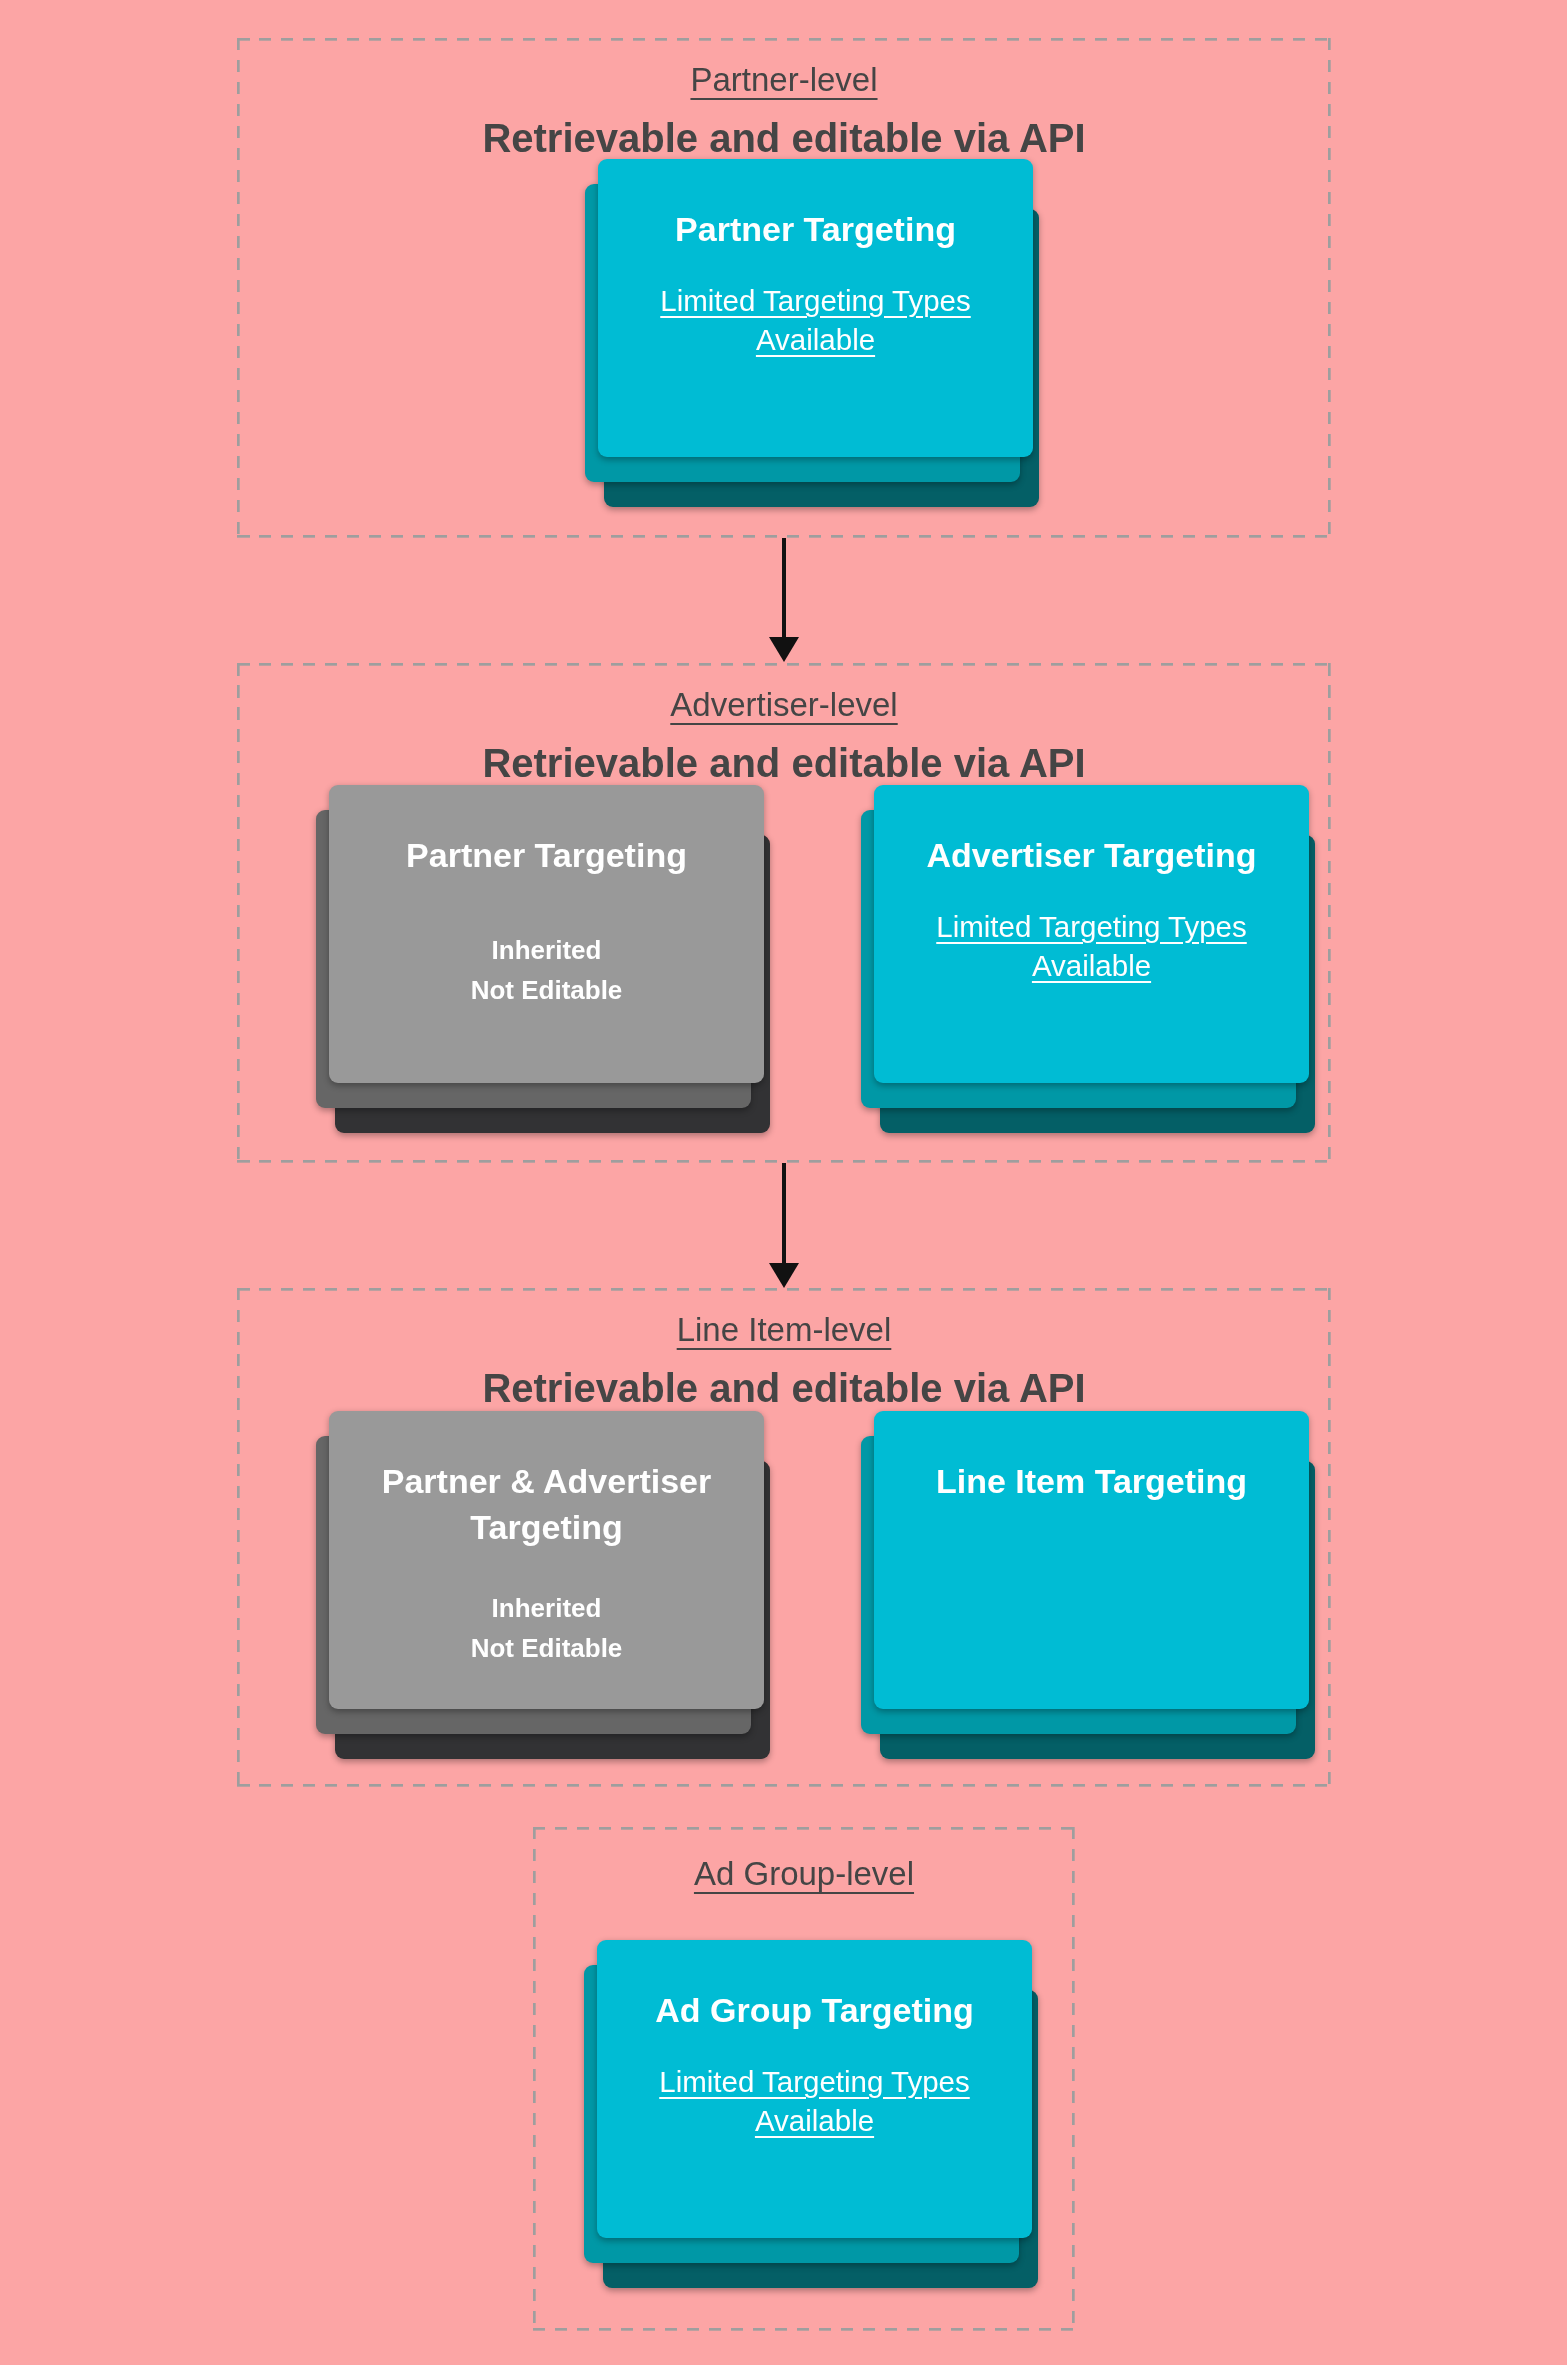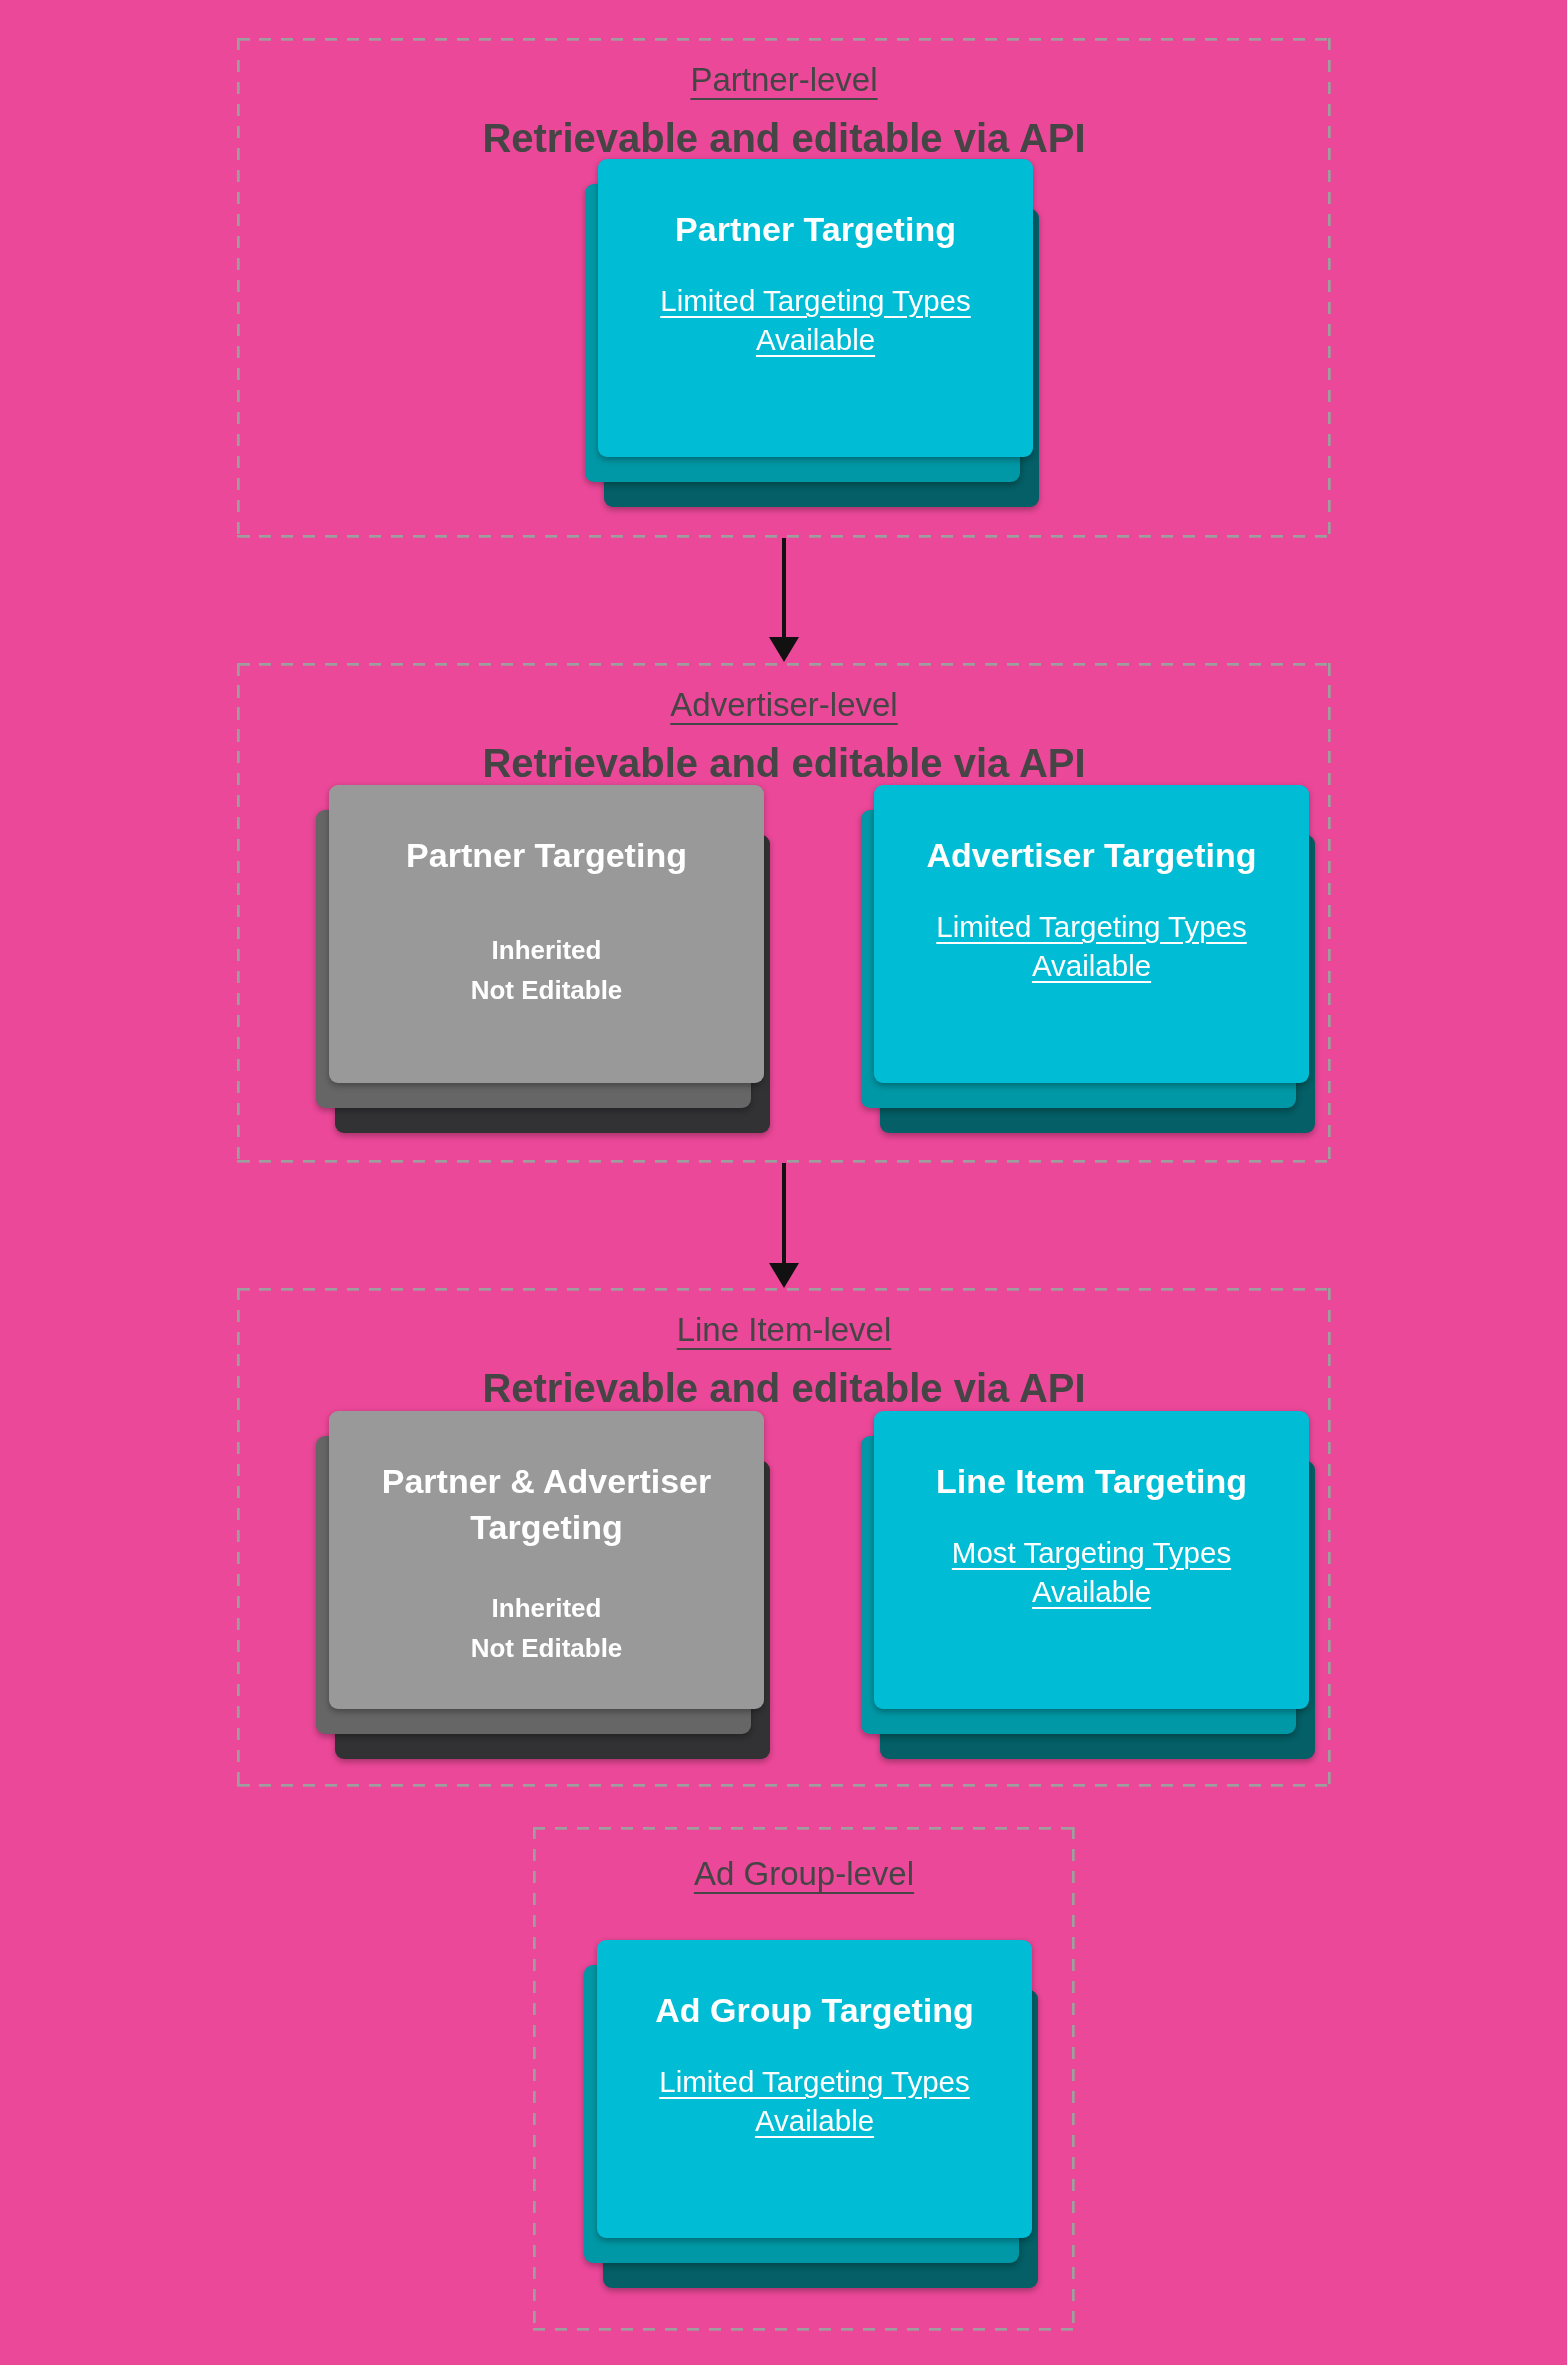--- a/index.html
+++ b/index.html
@@ -1,17 +1,17 @@
 <!DOCTYPE html>
 <html style="font-size:14.3px"><head>
 <meta charset="utf-8">
 <style>
   html,body{margin:0;padding:0;background:#ffffff;}
   body{font-family:"Liberation Sans","DejaVu Sans",sans-serif;}
-  .canvas{position:relative;width:1567px;height:2366px;background:#ec4899;overflow:hidden;}
+  .canvas{position:relative;width:1567px;height:2366px;background:#fca5a5;overflow:hidden;}
 
   
   .panel{
     position:absolute;
     background-image:
       repeating-linear-gradient(90deg,#9e9e9e 0 12.5px,transparent 12.5px 22px),
       repeating-linear-gradient(90deg,#9e9e9e 0 12.5px,transparent 12.5px 22px),
       repeating-linear-gradient(180deg,#9e9e9e 0 12.5px,transparent 12.5px 22px),
       repeating-linear-gradient(180deg,#9e9e9e 0 12.5px,transparent 12.5px 22px);
     background-size:100% 2.7px,100% 2.7px,2.7px 100%,2.7px 100%;
@@ -128,21 +128,20 @@
           <div>Inherited</div>
           <div>Not Editable</div>
         </div>
       </div>
     </div>
     <div class="stack teal" style="left:605px;top:123px;">
       <div class="layer l3"></div>
       <div class="layer l2"></div>
       <div class="card teal-card">
         <div class="card-title">Line Item Targeting</div>
-        <div class="card-sub">Most Targeting Types Available</div>
       </div>
     </div>
   </section>
 
   <section class="panel panel-4">
     <div class="panel-header">
       <div class="panel-title">Ad Group-level</div>
     </div>
     <div class="stack teal" style="left:32px;top:113px;">
       <div class="layer l3"></div>

